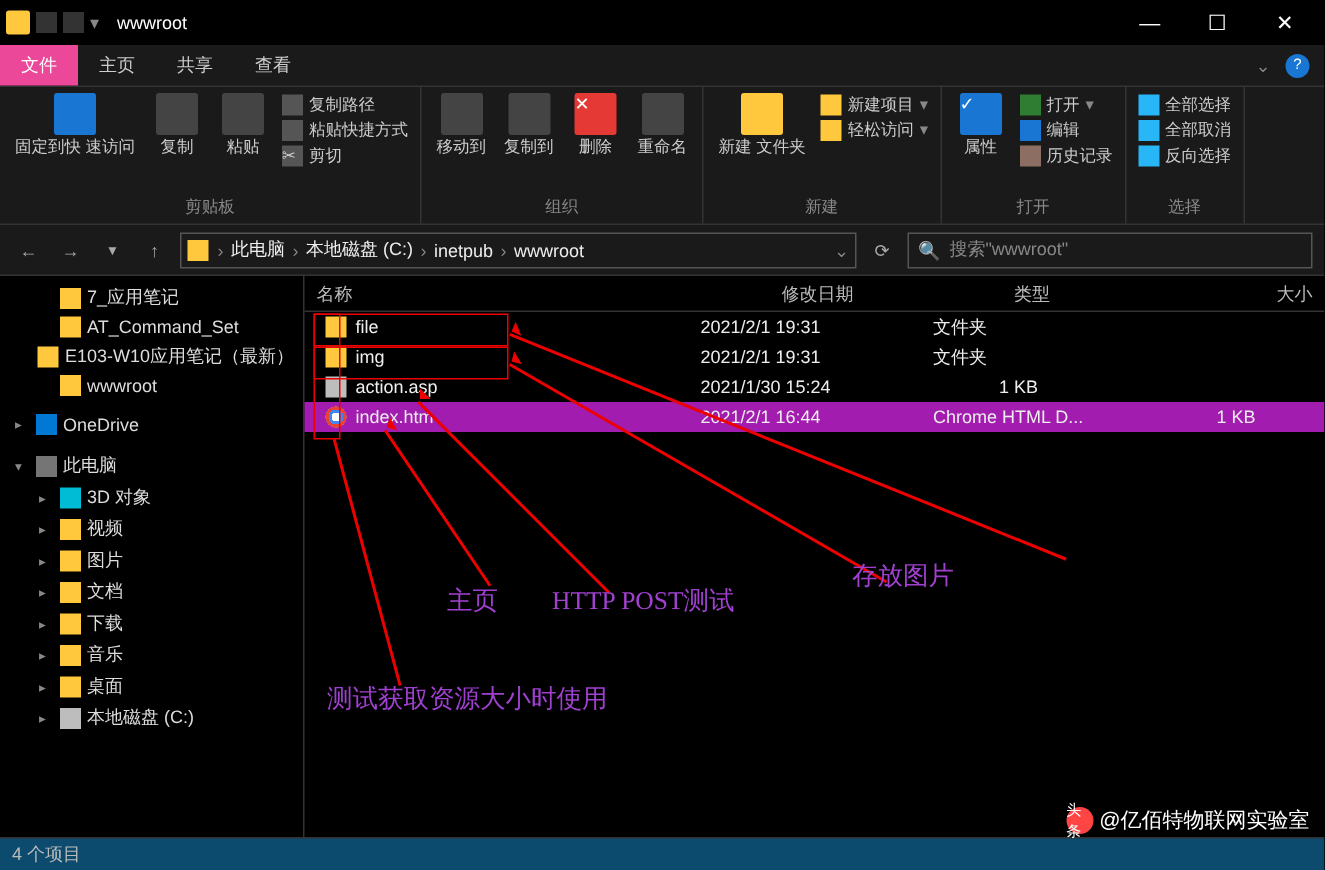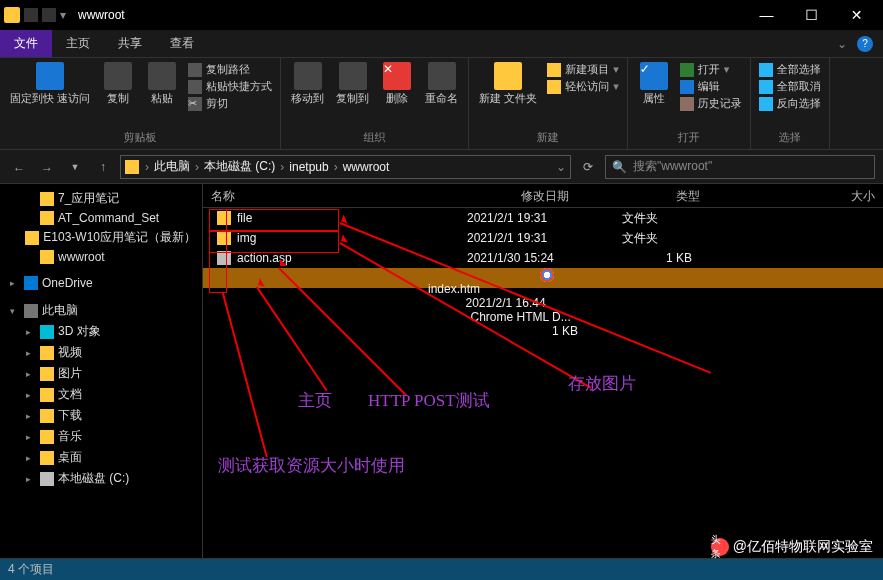--- a/index.html
+++ b/index.html
@@ -6,21 +6,21 @@
 body { background: #000; color: #fff; width: 883px; height: 580px; overflow: hidden; font-size: 12px; position: relative; }
 .titlebar { height: 30px; background: #000; display: flex; align-items: center; padding: 0 4px; }
 .titlebar .icons { display: flex; gap: 4px; align-items: center; }
 .titlebar .folder-icon { width: 16px; height: 16px; background: #ffc83d; border-radius: 2px; }
 .titlebar .mini-icon { width: 14px; height: 14px; background: #333; }
 .titlebar .title { margin-left: 12px; color: #fff; }
 .titlebar .controls { margin-left: auto; display: flex; }
 .titlebar .controls div { width: 45px; height: 30px; display: flex; align-items: center; justify-content: center; font-size: 14px; }
 .menubar { height: 28px; display: flex; align-items: stretch; background: #1a1a1a; border-bottom: 1px solid #333; }
 .menubar .tab { padding: 0 14px; display: flex; align-items: center; color: #ccc; }
-.menubar .tab.file { background: #4c1d95; color: #fff; }
+.menubar .tab.file { background: #ec4899; color: #fff; }
 .menubar .help { margin-left: auto; padding: 0 10px; display: flex; align-items: center; }
 .help-circle { width: 16px; height: 16px; border-radius: 50%; background: #1976d2; display: flex; align-items: center; justify-content: center; font-size: 10px; }
 .ribbon { height: 92px; background: #1a1a1a; display: flex; border-bottom: 1px solid #333; }
 .ribbon-group { display: flex; flex-direction: column; padding: 2px 6px; border-right: 1px solid #333; }
 .ribbon-group .buttons { flex: 1; display: flex; gap: 4px; align-items: flex-start; }
 .ribbon-group .label { text-align: center; color: #888; font-size: 11px; padding: 2px 0; }
 .big-btn { display: flex; flex-direction: column; align-items: center; gap: 2px; padding: 2px 4px; min-width: 40px; }
 .big-btn .icon { width: 28px; height: 28px; background: #444; border-radius: 2px; }
 .big-btn .lbl { font-size: 11px; color: #ccc; text-align: center; line-height: 1.2; }
 .small-rows { display: flex; flex-direction: column; gap: 2px; padding: 2px; }
@@ -57,21 +57,21 @@
 .rows { position: relative; }
 .row { display: flex; height: 20px; align-items: center; color: #eee; }
 .row .icon { width: 14px; height: 14px; margin: 0 6px 0 14px; flex-shrink: 0; }
 .row .icon.folder { background: #ffc83d; }
 .row .icon.file { background: #bdbdbd; }
 .row .icon.chrome { background: radial-gradient(circle, #fff 30%, #4285f4 30% 50%, #ea4335 50% 70%, #fbbc05 70% 90%, #34a853 90%); border-radius: 50%; }
 .row .name { width: 230px; }
 .row .date { width: 155px; }
 .row .type { width: 145px; }
 .row .size { width: 70px; text-align: right; }
-.row.selected { background: #a16207; flex-direction: column; }
+.row.selected { background: #a21caf; }
 .statusbar { height: 22px; background: #0c4a6e; border-top: 1px solid #333; display: flex; align-items: center; padding: 0 8px; color: #bbb; }
 .annotation { position: absolute; font-family: "SimSun", serif; font-size: 17px; color: #a040d0; z-index: 10; pointer-events: none; }
 .ann-box { position: absolute; border: 1.5px solid #e00; pointer-events: none; z-index: 5; }
 .ann-line { position: absolute; background: #e00; height: 1.5px; transform-origin: left center; z-index: 5; pointer-events: none; }
 .ann-arrow { position: absolute; width: 0; height: 0; border: 5px solid transparent; z-index: 6; pointer-events: none; }
 .watermark { position: absolute; bottom: 24px; right: 10px; color: #fff; font-size: 14px; z-index: 20; display: flex; align-items: center; gap: 4px; }
 .watermark .head { width: 18px; height: 18px; border-radius: 50%; background: #ff4444; display: flex; align-items: center; justify-content: center; font-size: 10px; }
 </style>
 </head>
 <body>

